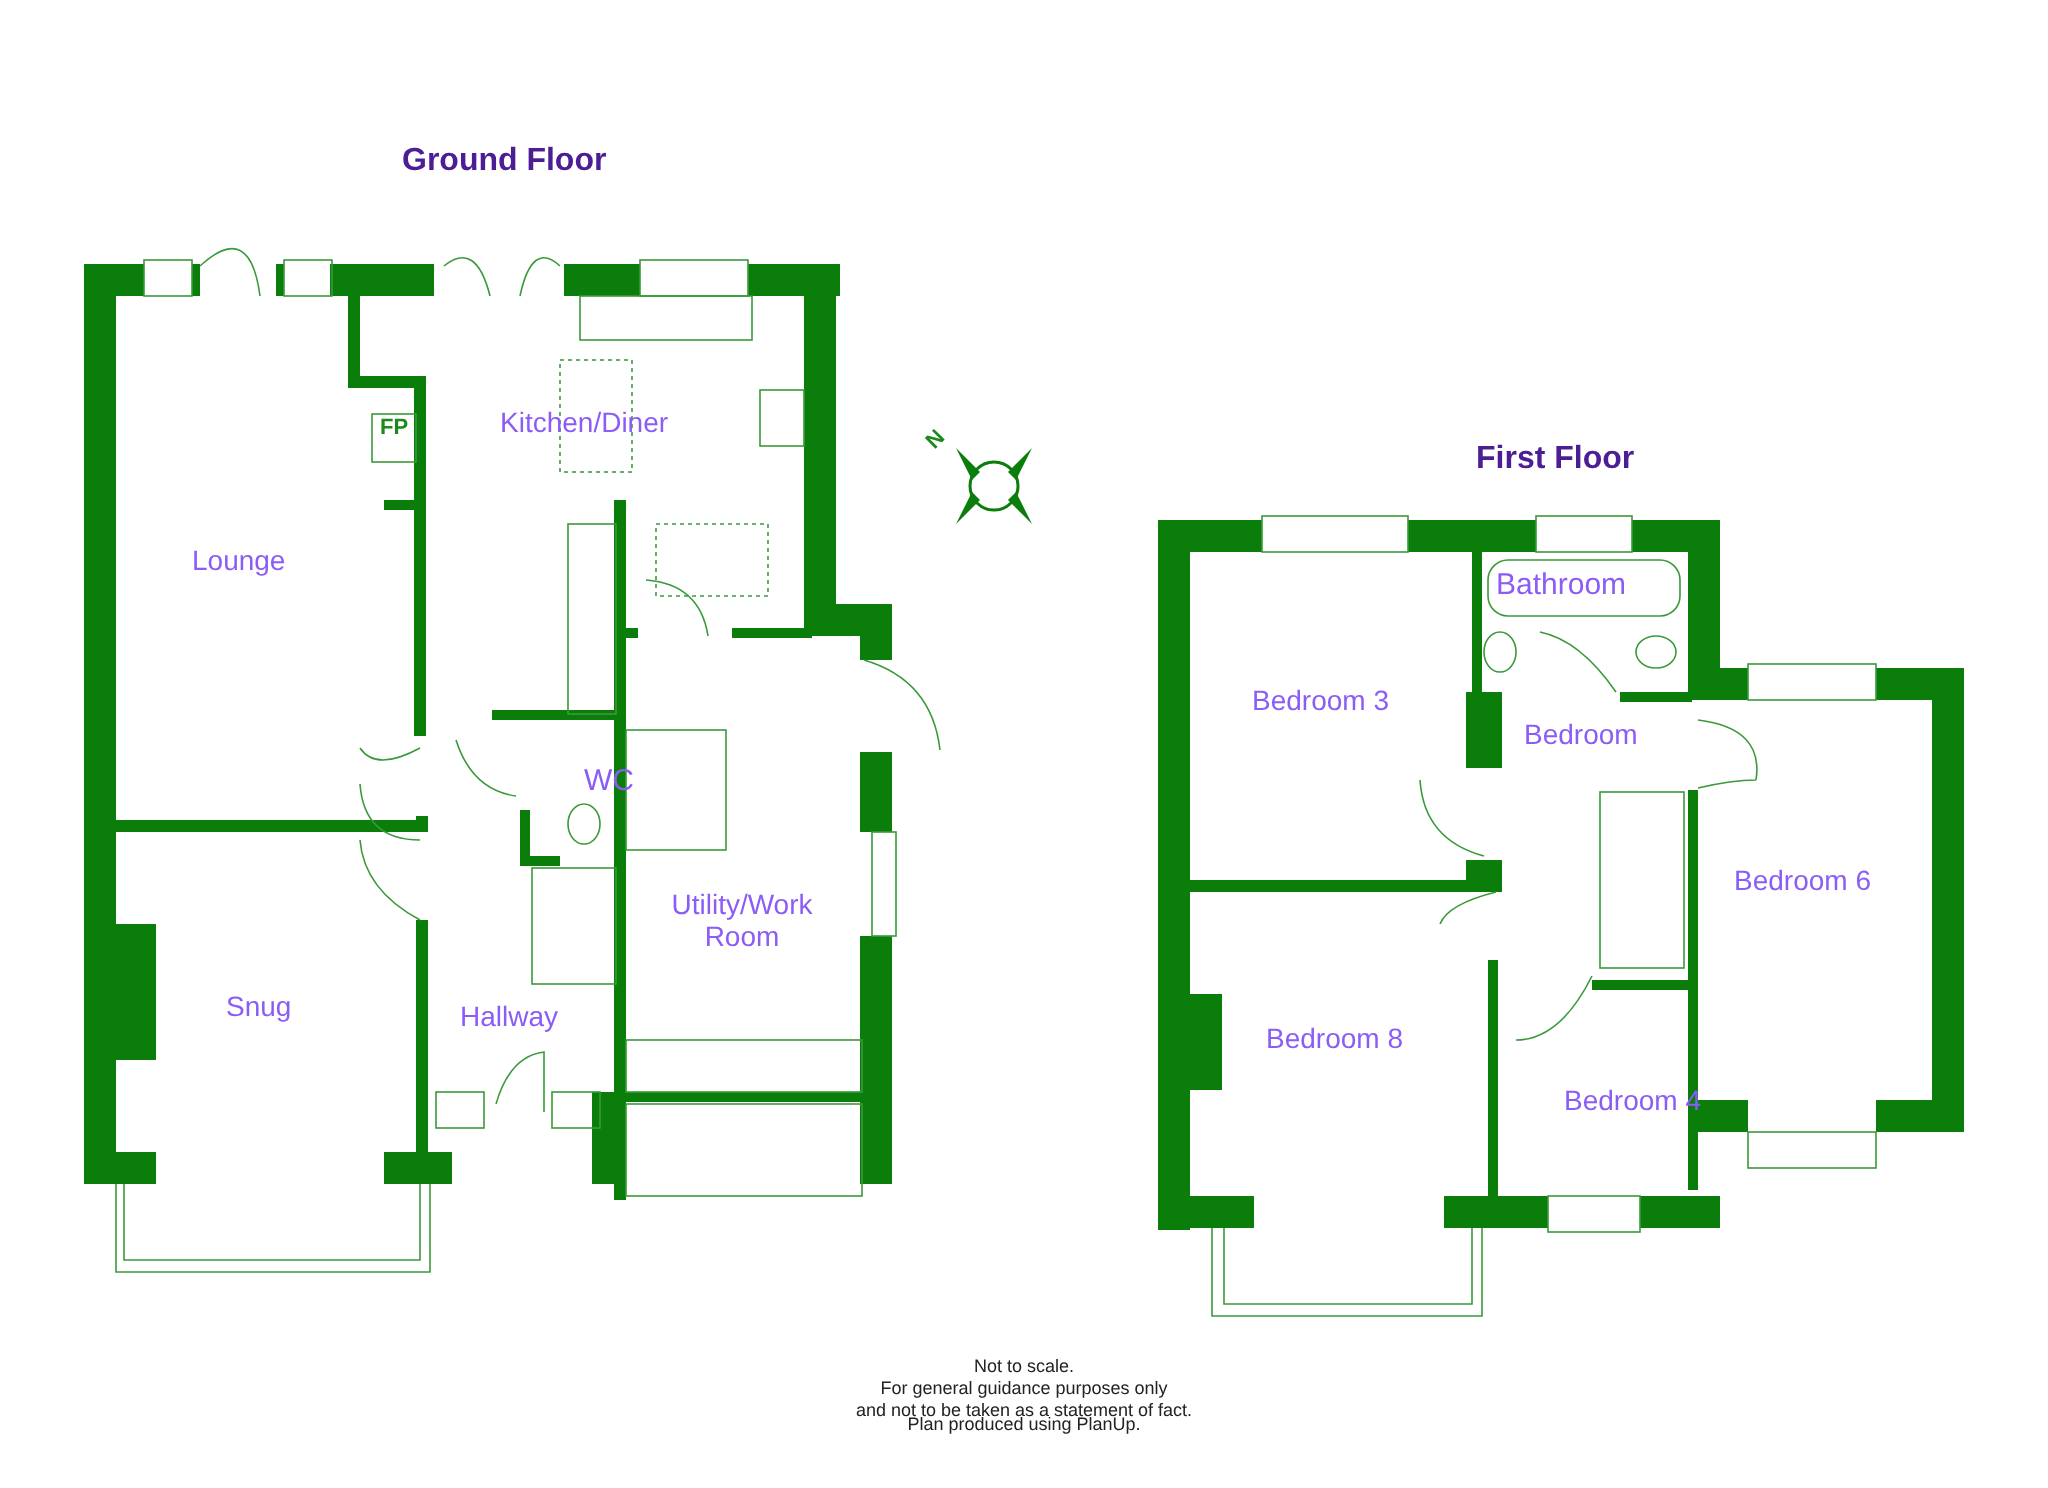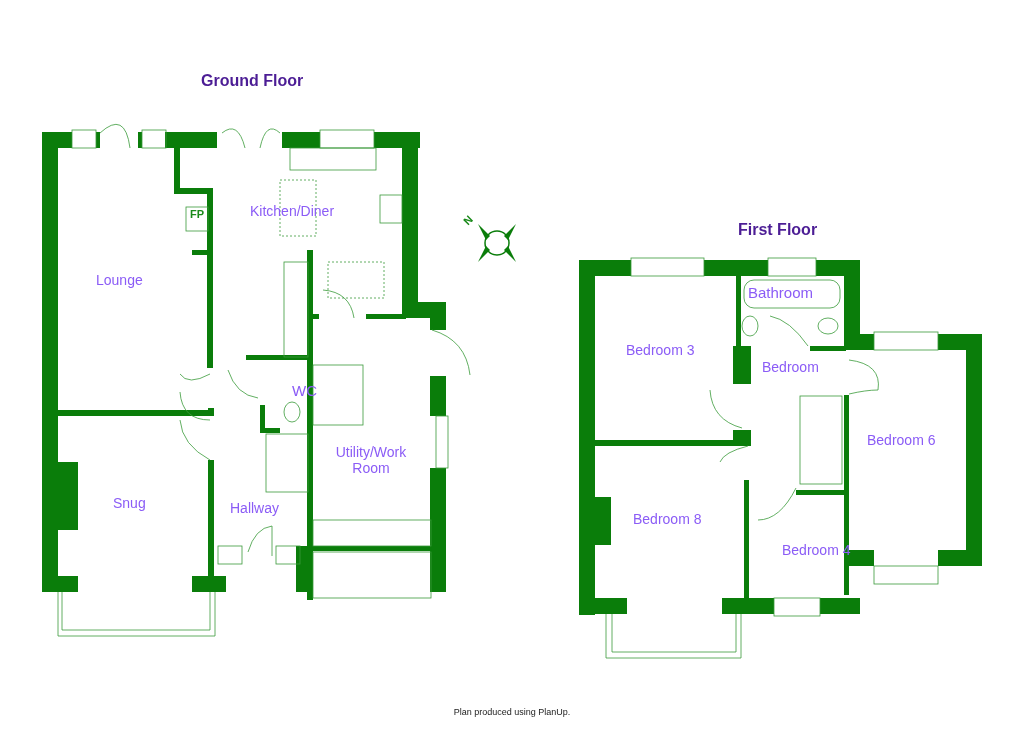--- a/index.html
+++ b/index.html
@@ -145,14 +145,17 @@
 <div class="room small" style="left:748px;top:285px;">Bathroom</div>
 <div class="room" style="left:626px;top:342px;">Bedroom 3</div>
 <div class="room" style="left:762px;top:359px;">Bedroom</div>
 <div class="room" style="left:867px;top:432px;">Bedroom 6</div>
 <div class="room" style="left:633px;top:511px;">Bedroom 8</div>
 <div class="room" style="left:754px;top:542px;padding-left:28px;">Bedroom 4</div>
 
 <div class="fp" style="left:464px;top:214px;transform:rotate(-45deg);">N</div>
 
 <div class="note" style="top:678px;">
+  <div>Not to scale.</div>
+  <div>For general guidance purposes only</div>
+  <div>and not to be taken as a statement of fact.</div>
 </div>
 <div class="note" style="top:707px;text-align:center;">Plan produced using PlanUp.</div>
 
 </body></html>

